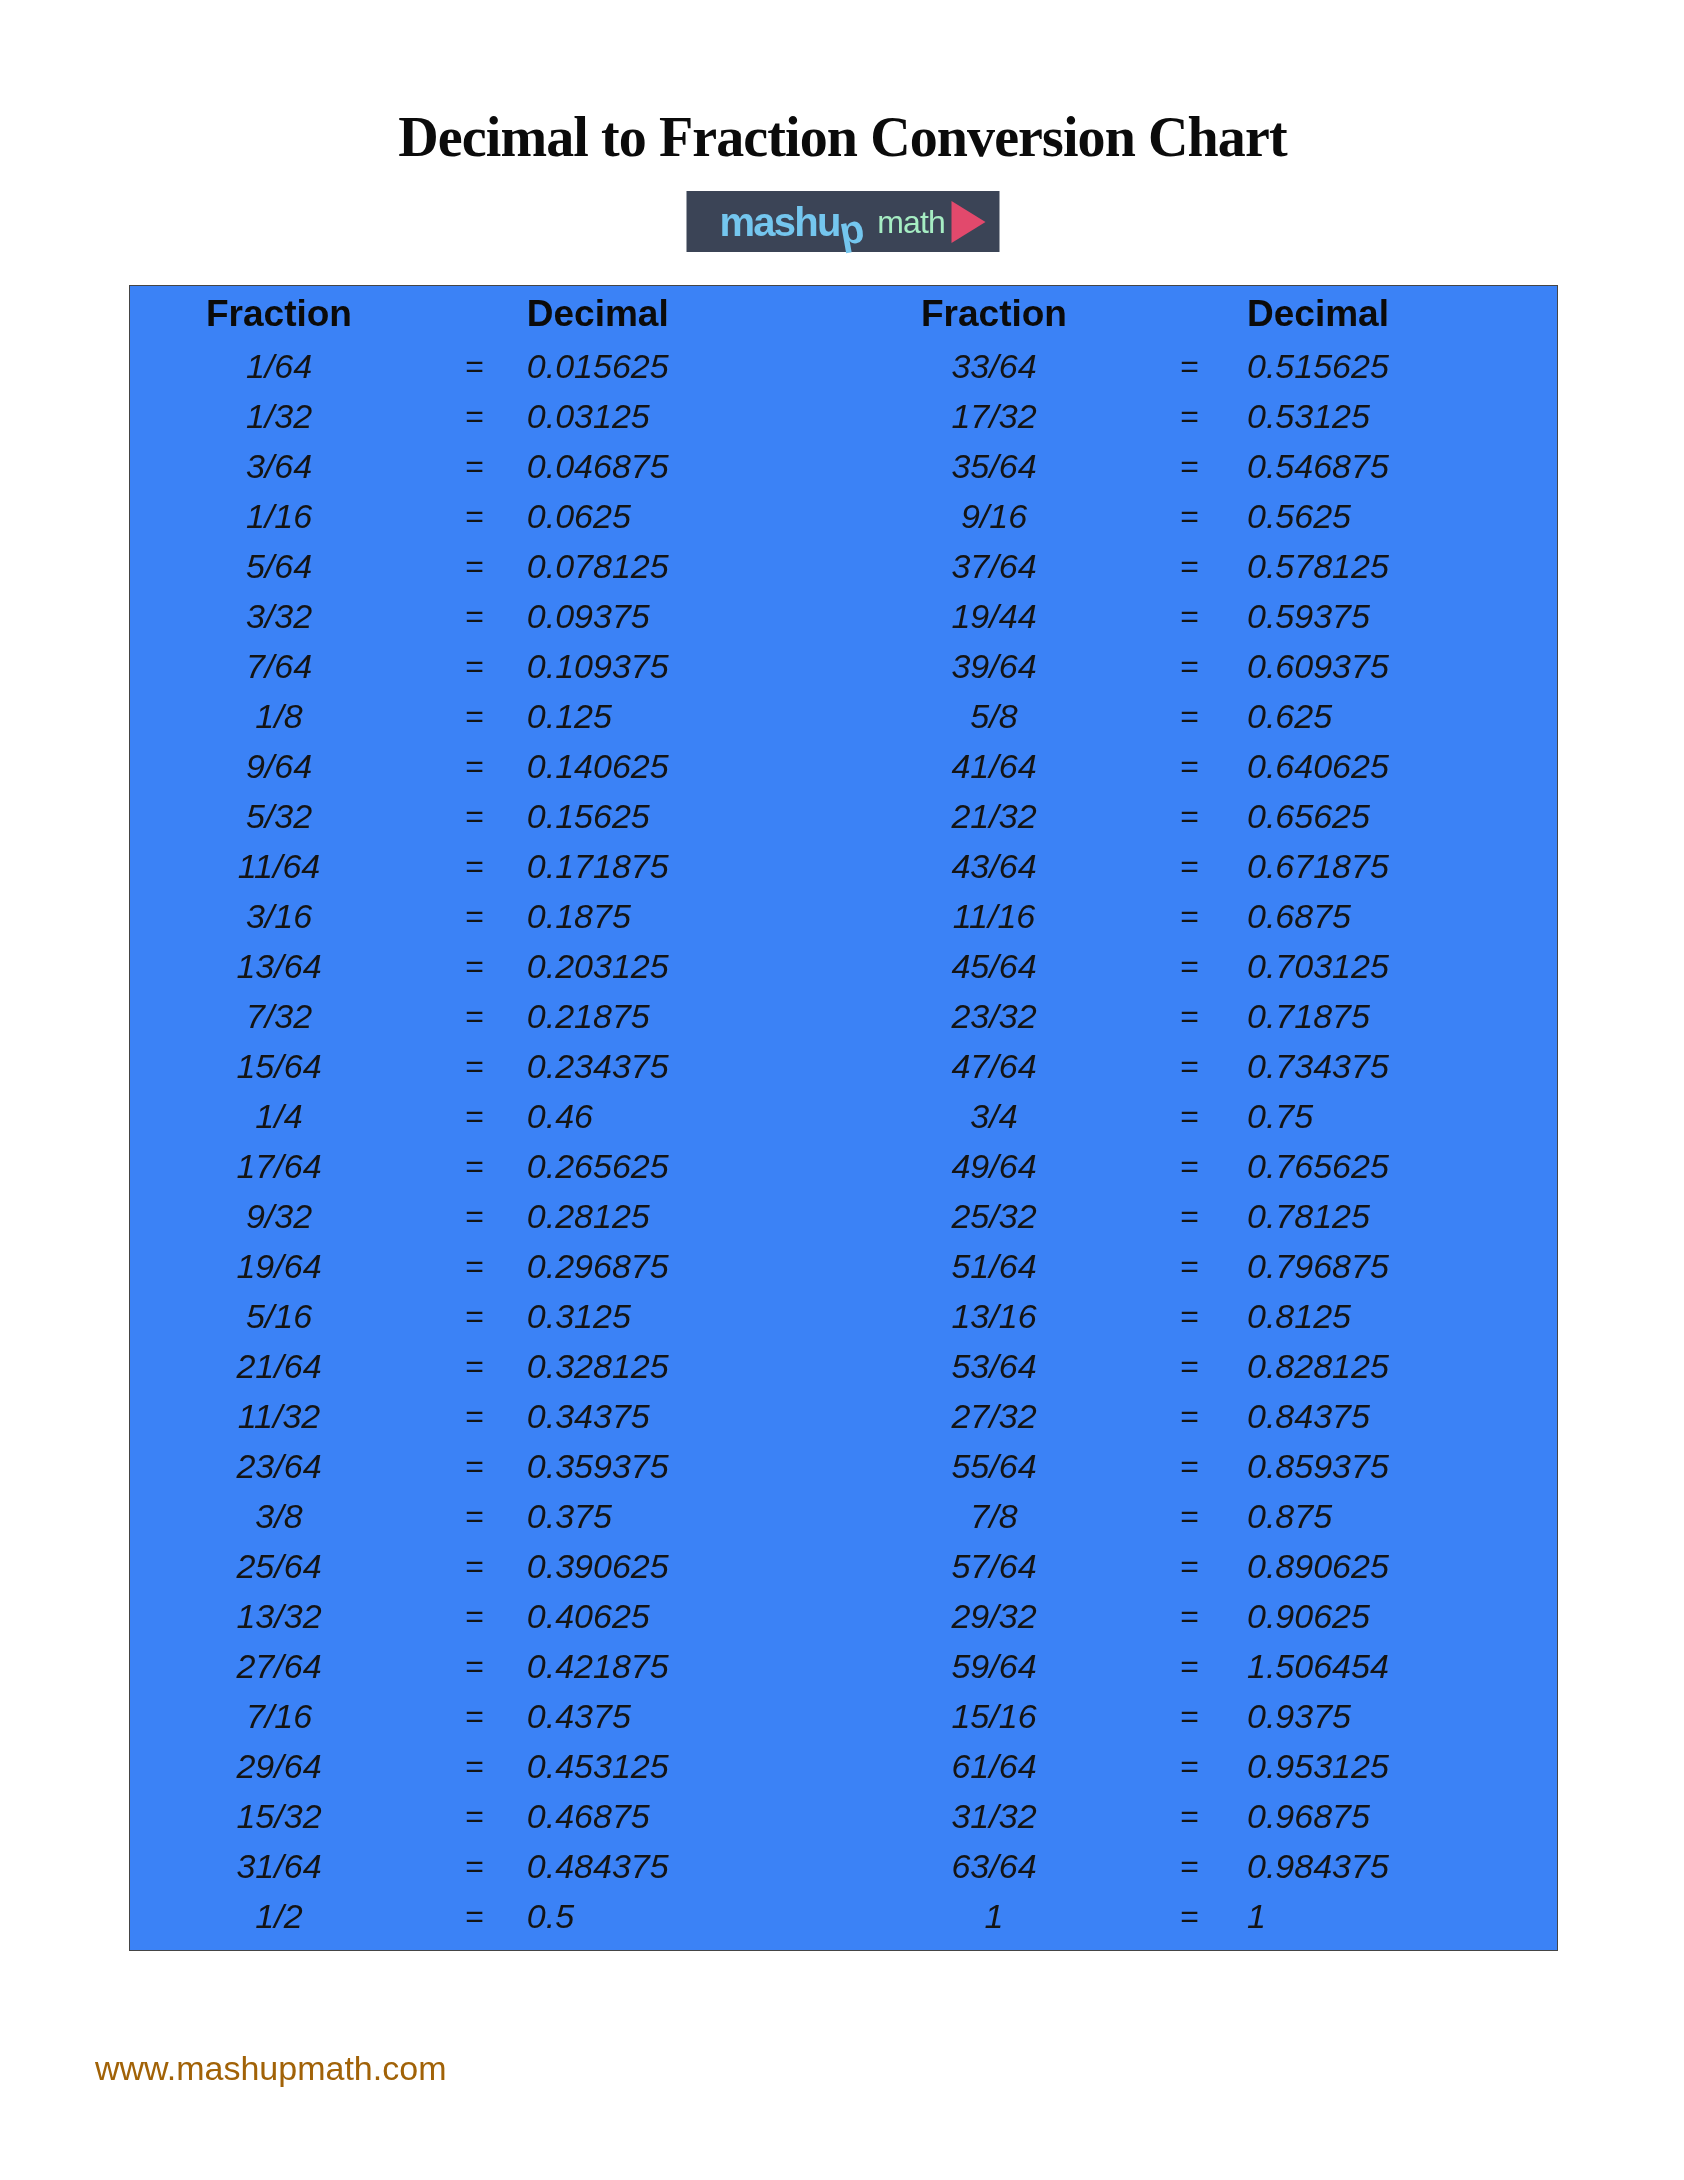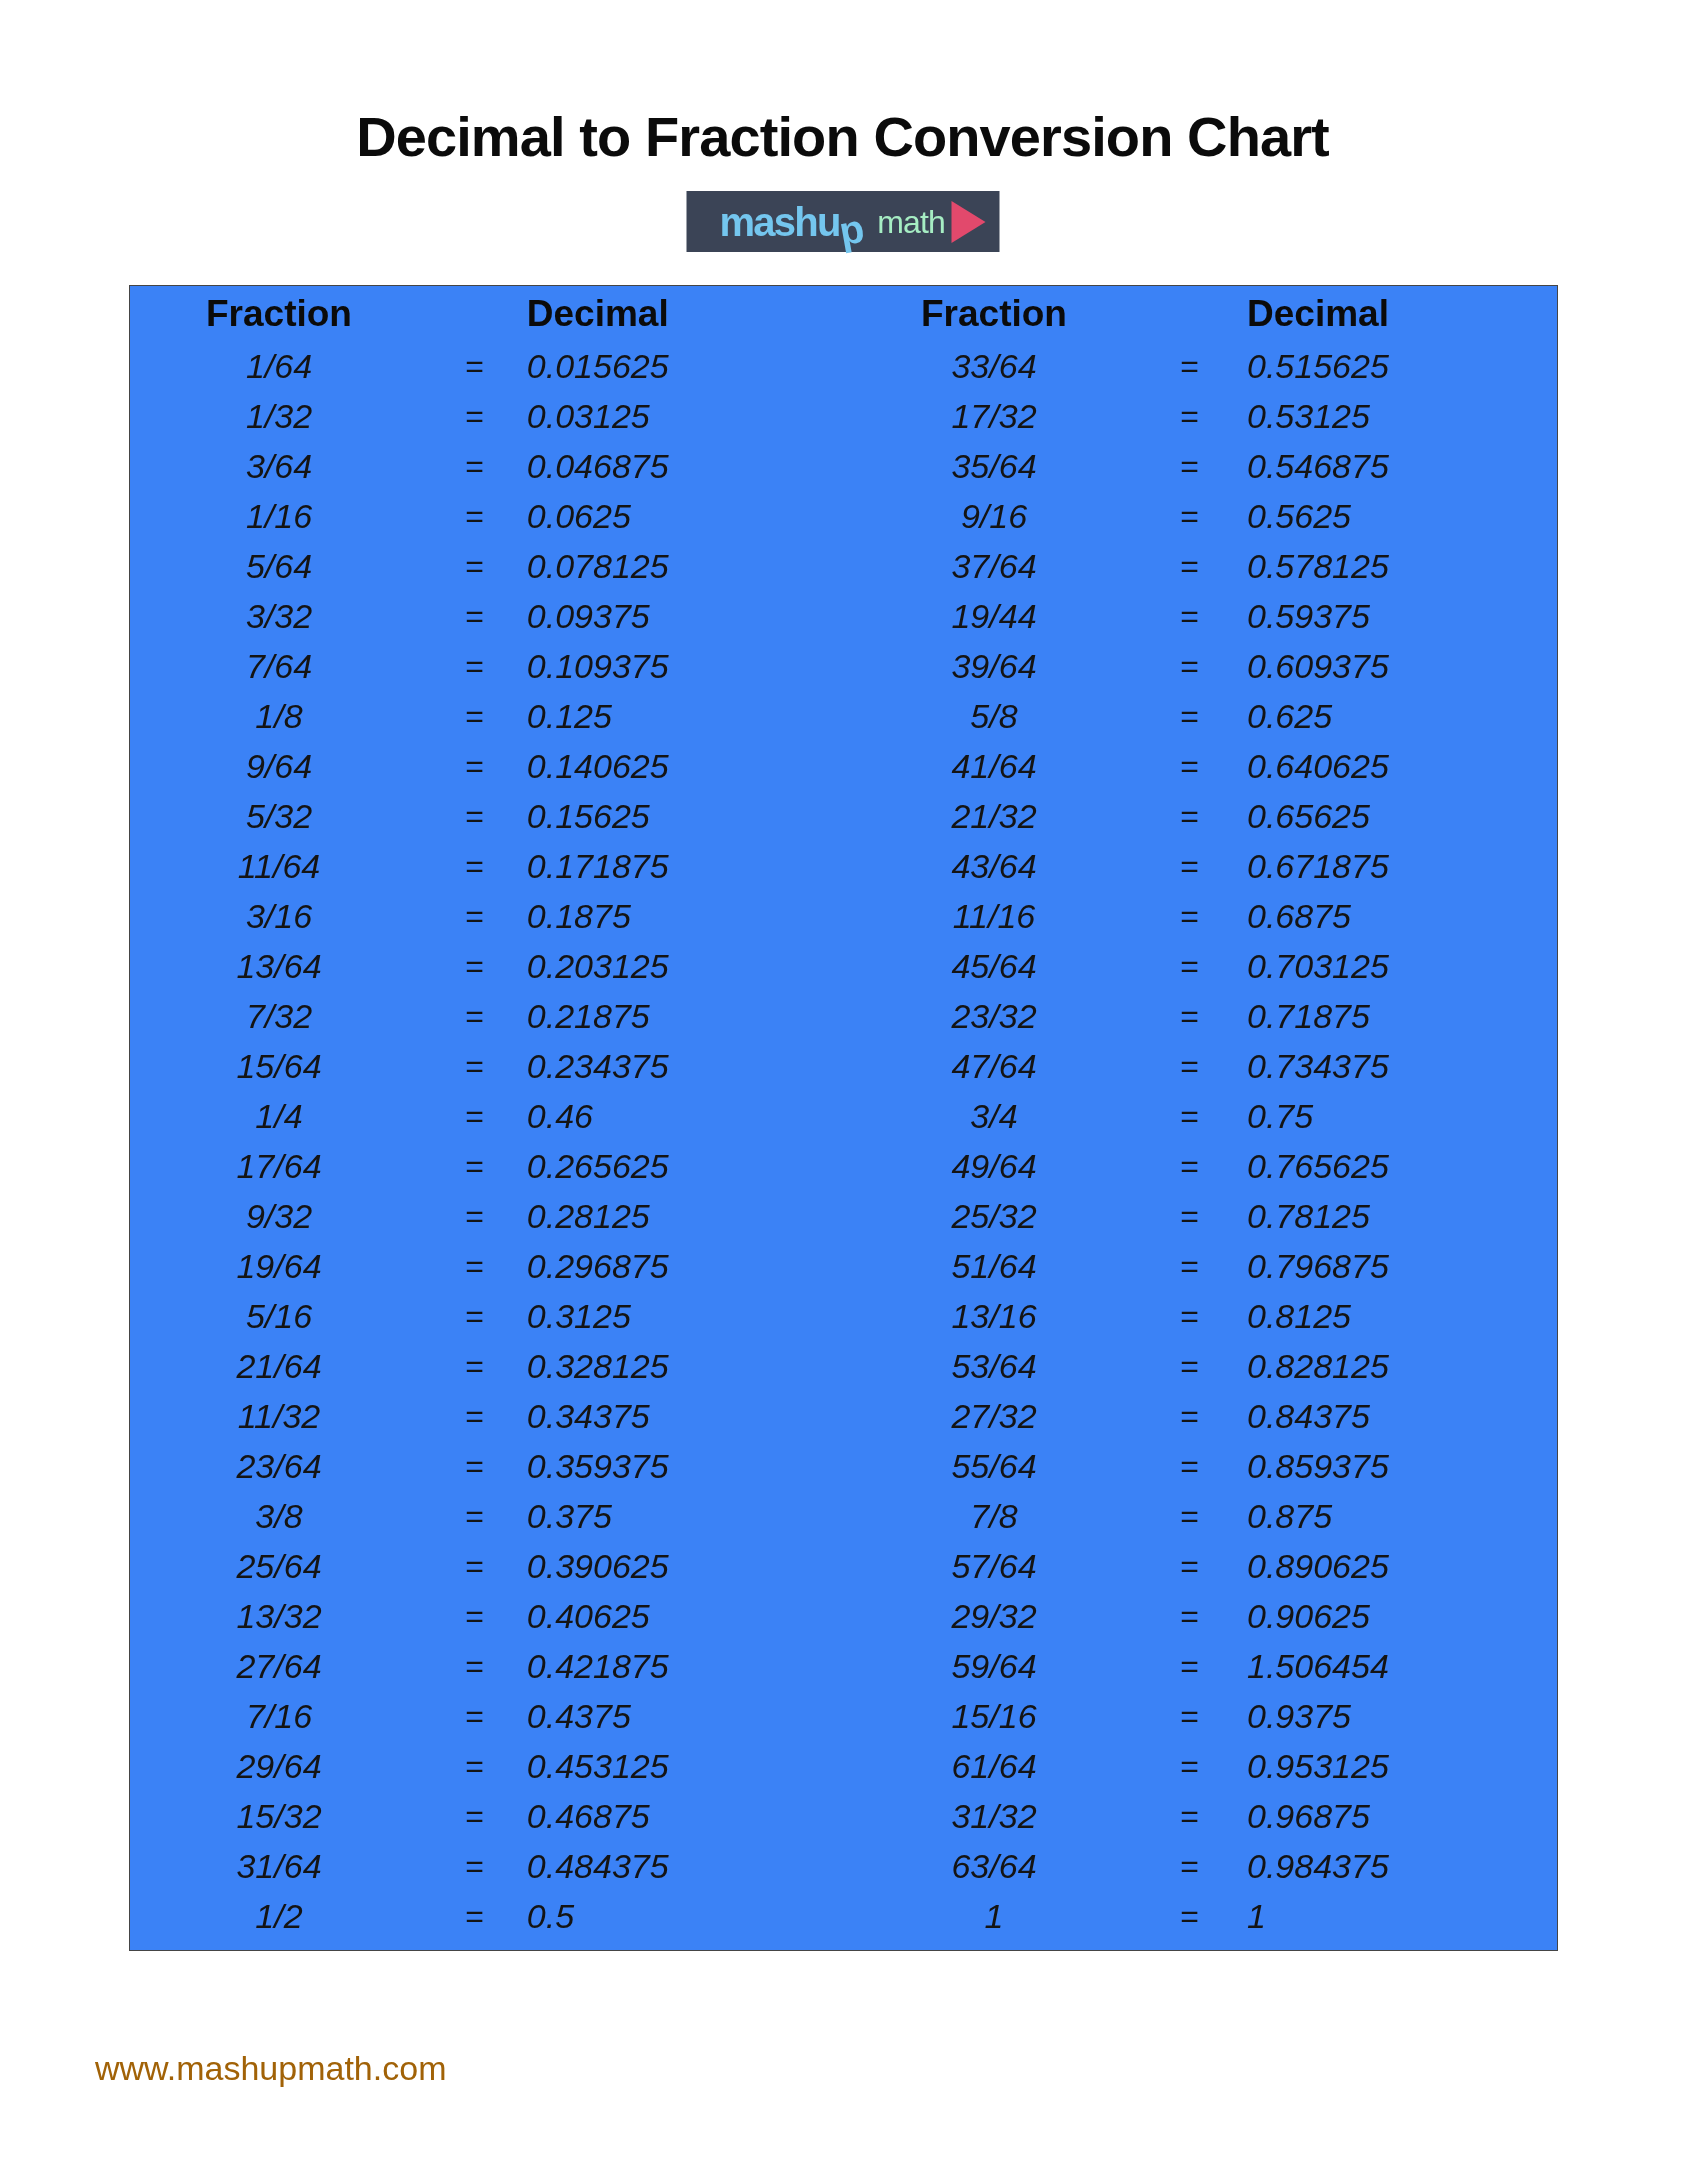--- a/index.html
+++ b/index.html
@@ -17,20 +17,21 @@
     position: absolute;
     top: 109px;
     left: 0;
     width: 100%;
     text-align: center;
     font-size: 56px;
     font-weight: bold;
     letter-spacing: -0.9px;
     line-height: 1;
     color: #0b0b0b;
+    font-family: Liberation Serif, serif;
   }
 
   .logo {
     position: absolute;
     top: 191px;
     left: 50%;
     transform: translateX(-50%);
     width: 313px;
     height: 61px;
     display: flex;

